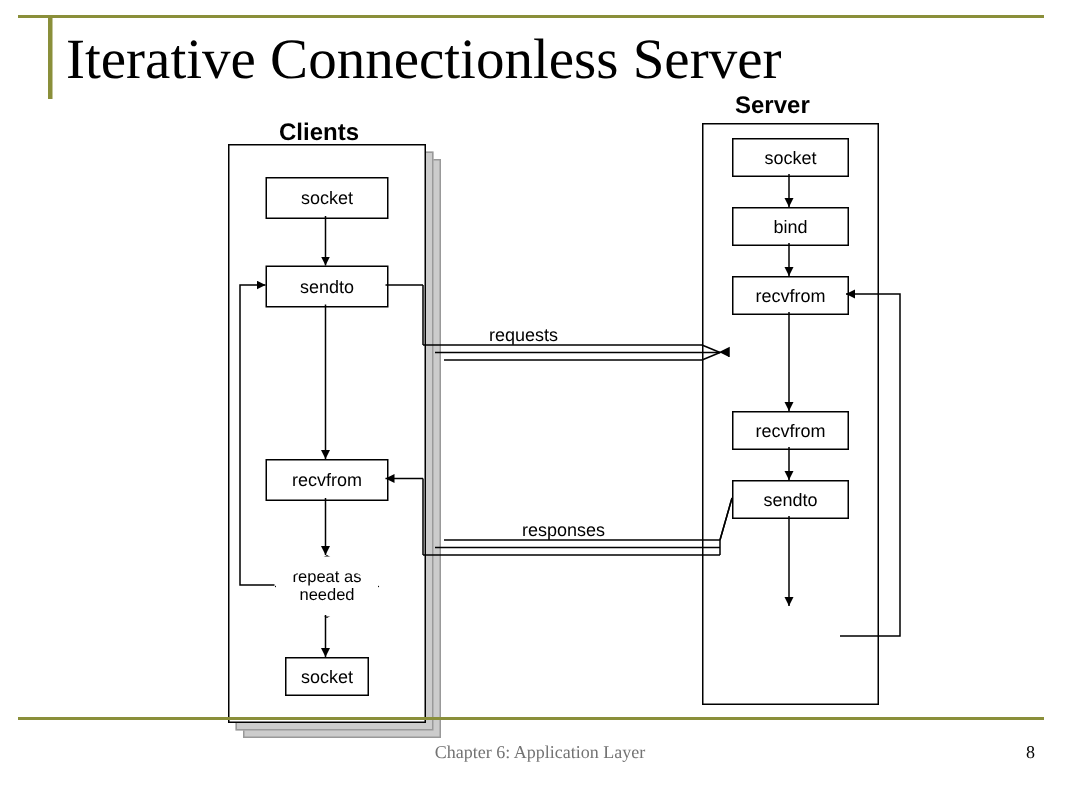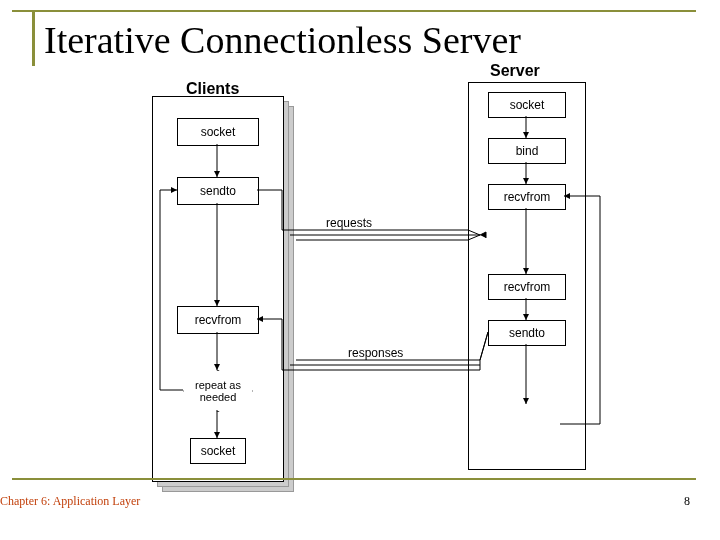--- a/index.html
+++ b/index.html
@@ -1,21 +1,21 @@
 <!DOCTYPE html>
 <html><head>
 <meta charset="utf-8">
 <style>
   html,body{margin:0;padding:0;width:720px;height:540px;background:#fff;font-family:Arial,Helvetica,sans-serif;}
   .slide{position:relative;width:720px;height:540px;}
   .rule-top{position:absolute;left:12px;right:24px;top:10px;height:2px;background:#8a8f3a;}
   .rule-bot{position:absolute;left:12px;right:24px;top:478px;height:2px;background:#8a8f3a;}
   .title-accent{position:absolute;left:32px;top:10px;width:3px;height:56px;background:#8a8f3a;}
   .title{position:absolute;left:44px;top:18px;font-size:38px;color:#000;font-family:"Times New Roman",serif;}
-  .footer{position:absolute;left:0;right:0;top:494px;text-align:left;font-size:12px;font-family:"Times New Roman",serif;color:#c2410c;}
+  .footer{position:absolute;left:0;right:0;top:494px;text-align:center;font-size:12px;font-family:"Times New Roman",serif;color:#737373;}
   .pagenum{position:absolute;right:30px;top:494px;font-size:12px;font-family:"Times New Roman",serif;}
   
   .d{position:absolute;}
   .hdr{font-weight:bold;font-size:16px;font-family:Arial,sans-serif;}
   .outerbox{border:1px solid #000;background:#fff;}
   .shadowbox{background:#ccc;border:1px solid #999;}
   .box{position:absolute;border:1px solid #000;background:#fff;font-size:12px;display:flex;align-items:center;justify-content:center;font-family:Arial,sans-serif;text-align:center;}
   .lbl{position:absolute;font-size:12px;font-family:Arial,sans-serif;}
   .diamond{position:absolute;background:#fff;border:1px solid #000;font-size:11px;display:flex;align-items:center;justify-content:center;text-align:center;font-family:Arial,sans-serif;line-height:1.1;}
   svg.conn{position:absolute;left:0;top:0;width:720px;height:540px;pointer-events:none;}

